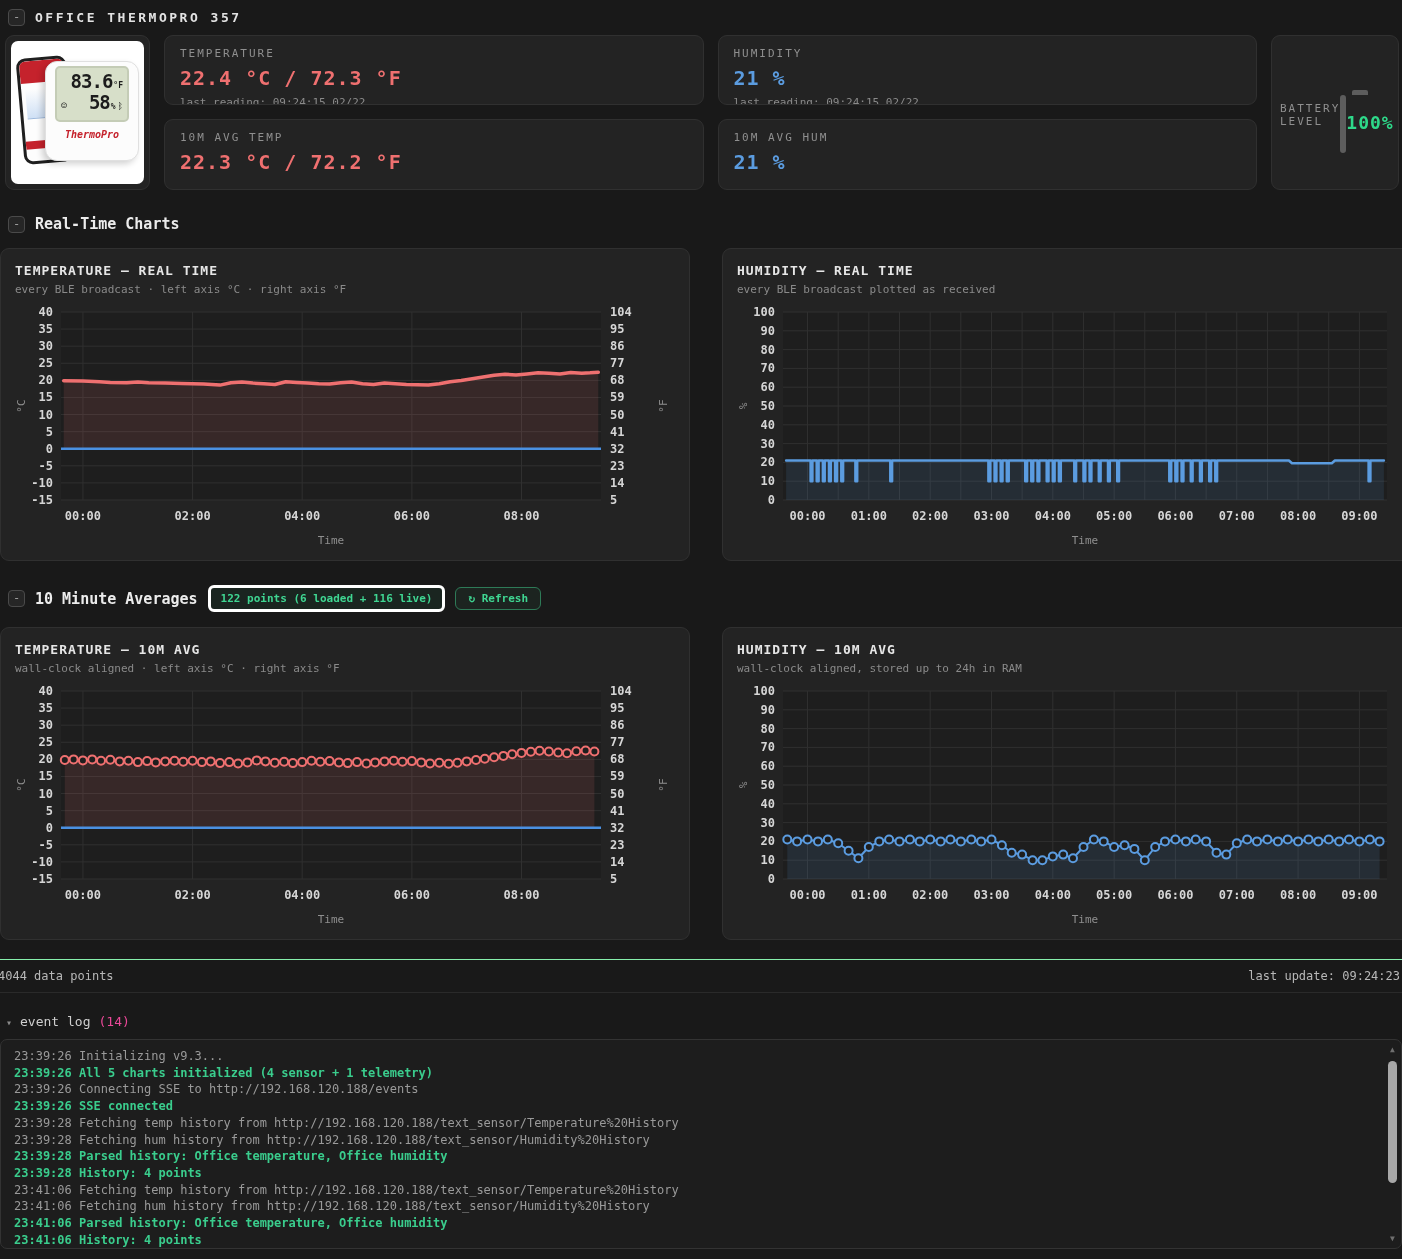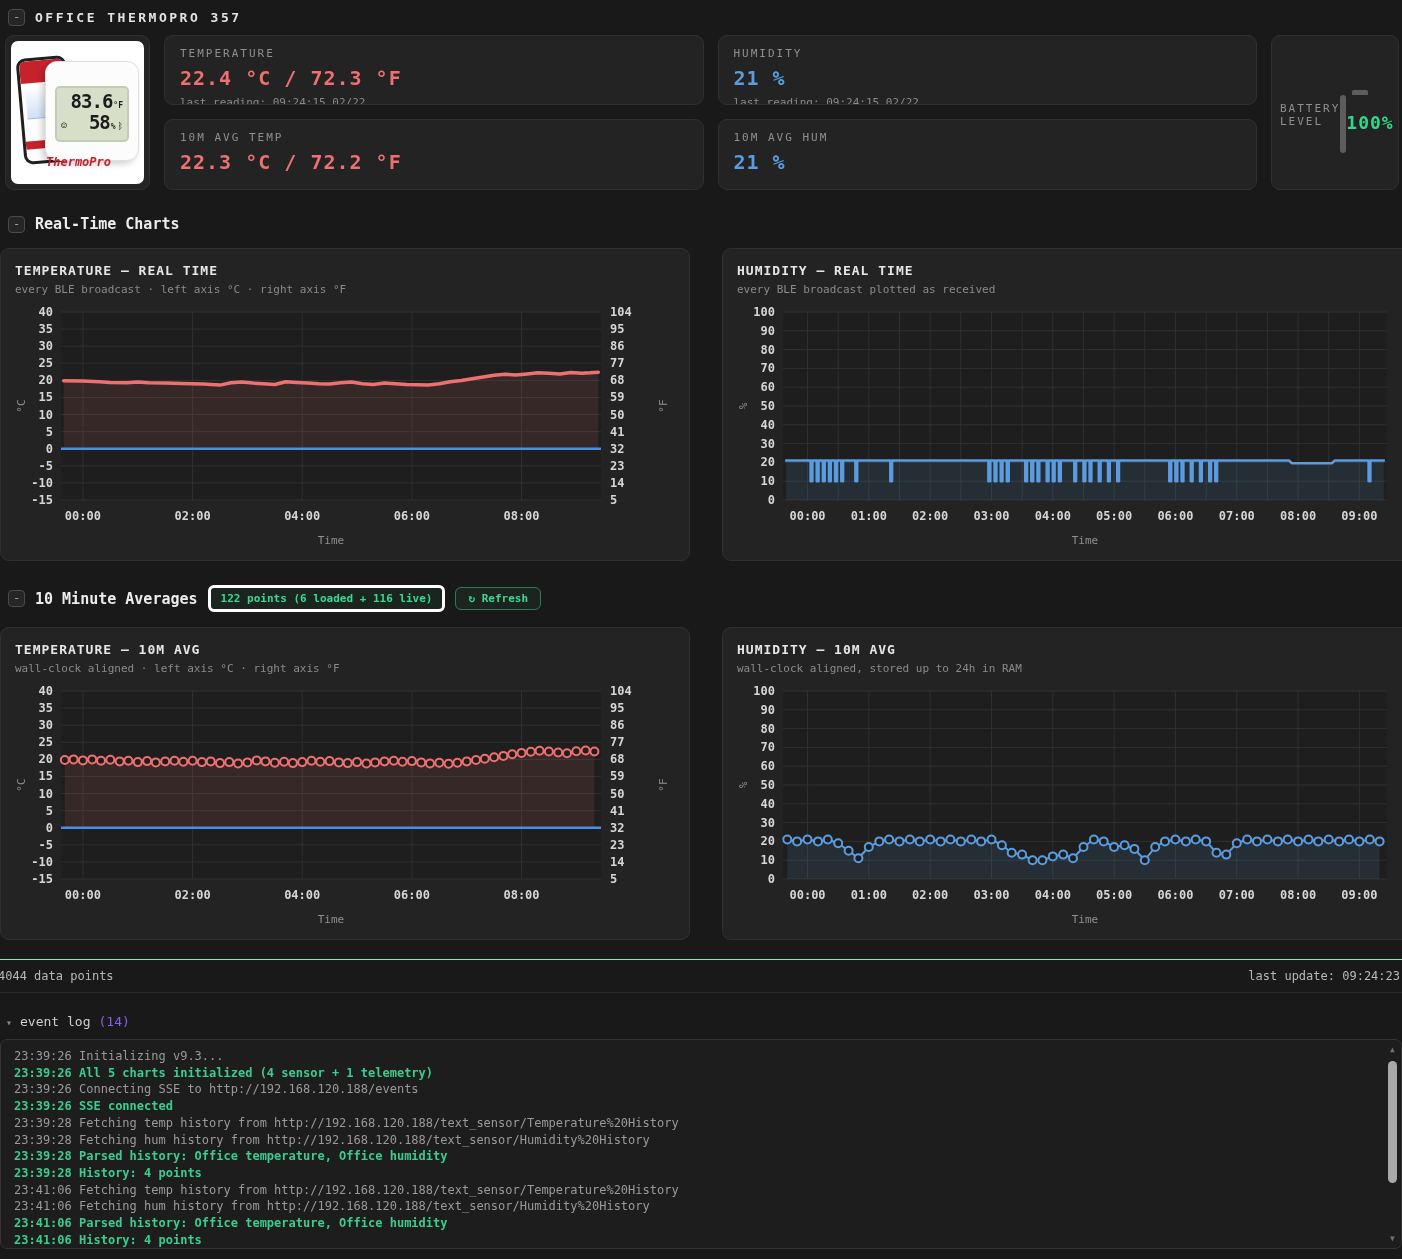--- a/index.html
+++ b/index.html
@@ -36,29 +36,29 @@
 
   
   .photo { position:relative; width:100%; height:100%; background:#fff; border-radius:7px; overflow:hidden; }
   .phone { position:absolute; left:9px; top:16px; width:50px; height:106px; background:#1f1f1f;
            border-radius:9px; transform:rotate(-5deg); padding:3px; }
   .phone-screen { width:100%; height:100%; background:#fdfdfd; border-radius:6px; overflow:hidden; }
   .phone-head { height:22px; background:#c5222c; }
   .phone-chart { height:30px; margin:6px 4px 0 4px; background:linear-gradient(to top,#cfe0f5,#fdfdfd); border-bottom:1px solid #9db9dd; }
   .phone-foot { height:8px; margin-top:22px; background:#c5222c; }
   .thermo { position:absolute; right:5px; top:20px; width:94px; height:100px; background:#fcfcfc;
-            border:1px solid #e0e0e0; border-radius:12px; box-shadow:-3px 3px 6px rgba(0,0,0,0.18); padding-top:24px; }
+            border:1px solid #e0e0e0; border-radius:12px; box-shadow:-3px 3px 6px rgba(0,0,0,0.18); padding-top:4px; }
   .lcd { width:74px; height:56px; margin:0 auto; background:#d7dfc9; border:2px solid #c4ccb6;
          border-radius:5px; padding:3px 4px; color:#1c1c1c; }
   .lcd-row { display:flex; align-items:baseline; justify-content:flex-end; }
   .lcd-big { font-size:19px; font-weight:bold; letter-spacing:-1px; line-height:21px; }
   .lcd-unit { font-size:8px; font-weight:bold; margin-left:1px; }
   .lcd-smiley { font-size:10px; margin-right:auto; }
   .lcd-bt { font-size:9px; margin-left:2px; }
-  .thermo-brand { text-align:left; font-size:12px; font-weight:bold; font-style:italic; color:#c5222c; margin-top:13px; }
+  .thermo-brand { text-align:center; font-size:10px; font-weight:bold; font-style:italic; color:#c5222c; margin-top:7px; }
 
   
   .battery-label { font-size:11px; letter-spacing:2px; color:#8f8f8f; margin-top:4px; }
   .battery-shell { position:relative; width:40px; height:58px; border:3px solid #5d5d5d; border-radius:7px; margin-top:22px; }
   .battery-cap { position:absolute; top:-8px; left:9px; width:16px; height:5px; background:#5d5d5d; border-radius:2px 2px 0 0; }
   .battery-fill { position:absolute; inset:3px; background:#2ed98a; border-radius:3px; }
   .battery-value { font-size:18px; font-weight:bold; letter-spacing:1px; color:#2ed98a; margin-top:20px; }
 
   
   .section-header { display:flex; align-items:center; gap:10px; margin:24px 8px 0 8px; }
@@ -80,21 +80,21 @@
   
   .status-bar { display:flex; justify-content:space-between; align-items:center; margin-top:19px;
                 padding:9px 2px 9px 0; border-top:1px solid #86efac; border-bottom:1px solid #2a2a2a;
                 font-size:12px; color:#b8b8b8;gap:40px; }
   .status-left { margin-left:-2px; }
 
   
   .eventlog-header { display:flex; align-items:baseline; gap:8px; margin:21px 0 0 6px; font-size:13px; }
   .eventlog-arrow { color:#8a8a8a; font-size:10px; cursor:pointer; }
   .eventlog-title { color:#cfcfcf; }
-  .eventlog-count { color:#8b5cf6; }
+  .eventlog-count { color:#ec4899; }
   .log-box { position:relative; margin-top:10px; height:210px; border:1px solid #333; border-radius:7px;
              background:#1d1d1d; padding:8px 22px 0 13px; overflow:hidden; }
   .log-line { font-size:12px; line-height:16.7px; white-space:pre; }
   .log-info { color:#9a9a9a; }
   .log-ok { color:#3acd8d; font-weight:bold; }
 
   
   .scrollbar { position:absolute; top:1px; right:1px; bottom:1px; width:15px; background:#1d1d1d; border-radius:0 6px 6px 0; }
   .scroll-arrow { position:absolute; left:0; width:15px; text-align:center; color:#6f6f6f; font-size:8px; cursor:pointer; }
   .scroll-arrow.up { top:4px; }

